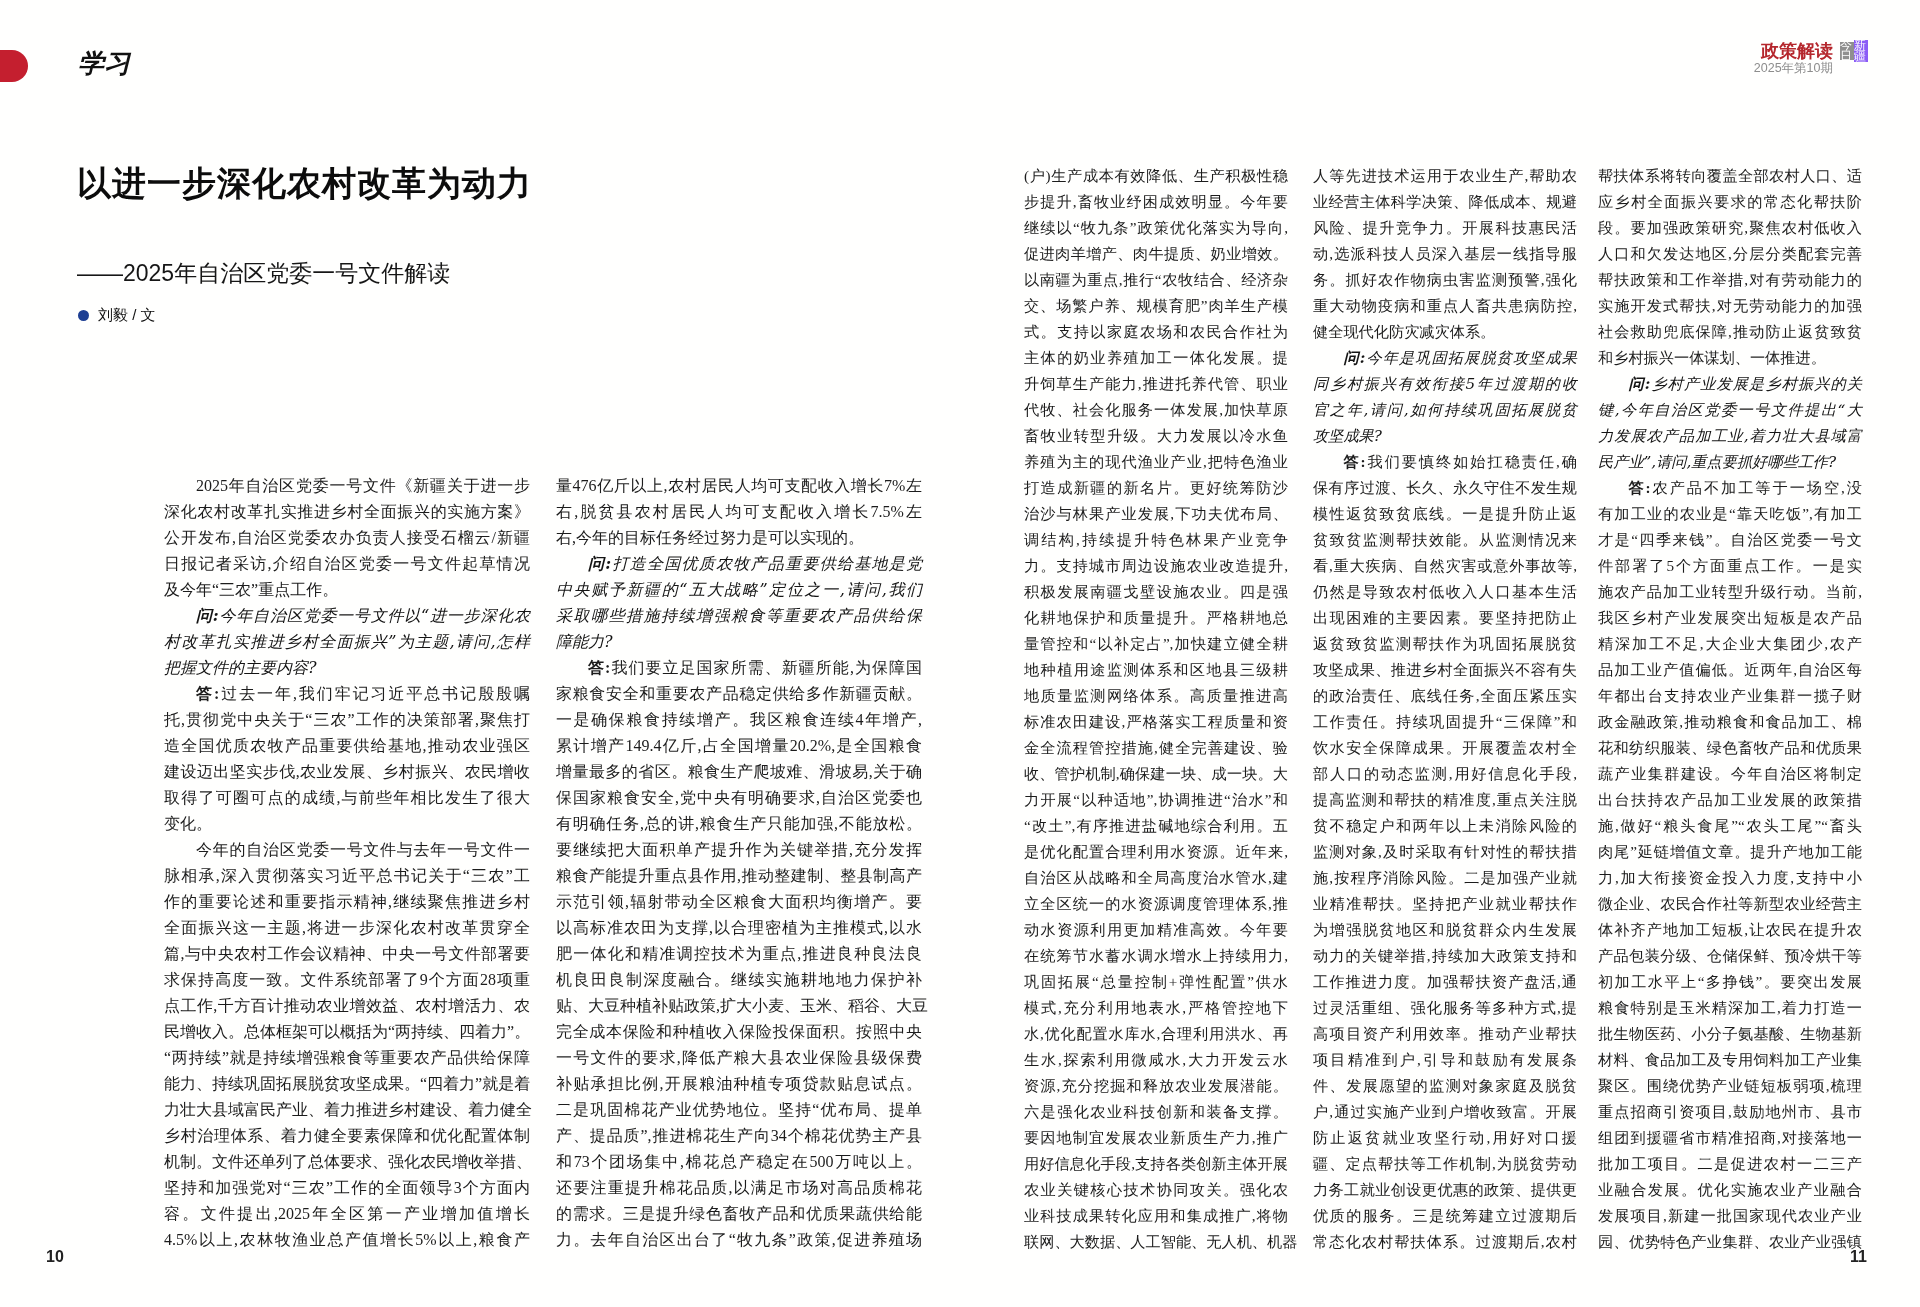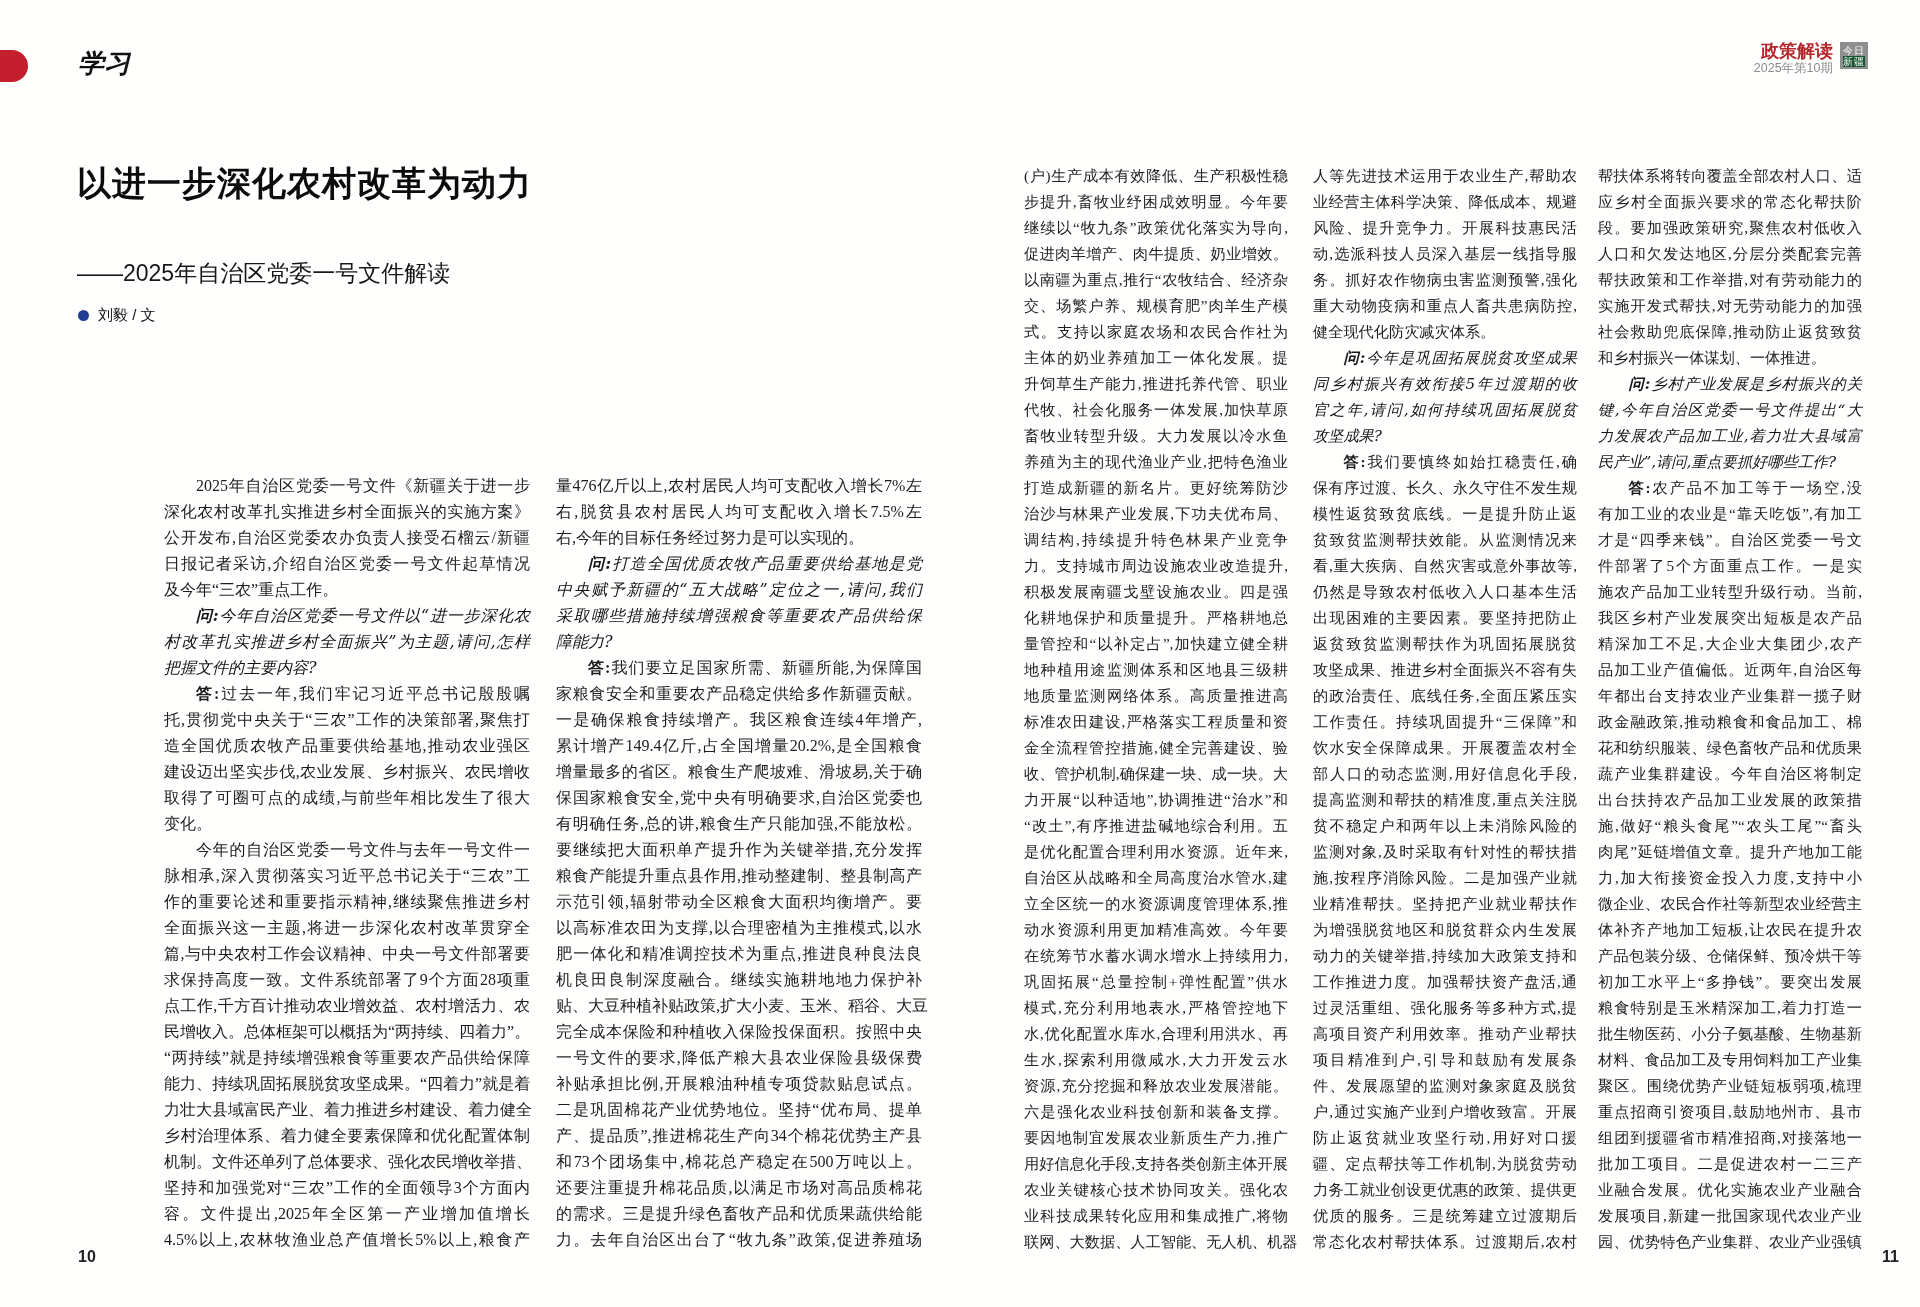--- a/index.html
+++ b/index.html
@@ -6,24 +6,24 @@
   .page{position:relative;width:1920px;height:1307px;background:#fffffe;margin:0 auto;
         font-family:"Liberation Serif",serif;color:#1c1c1c;overflow:hidden;}
   
   .red-tab{position:absolute;left:0;top:50px;width:28px;height:32px;border-radius:0 16px 16px 0;}
   .section-label{position:absolute;left:78px;top:46px;font-size:26px;font-weight:600;
         font-style:italic;font-family:"DejaVu Serif",serif;color:#111;}
   .hdr-right{position:absolute;top:42px;right:52px;display:flex;align-items:flex-start;gap:7px;}
   .hdr-right-text{display:flex;flex-direction:column;align-items:flex-end;}
   .hdr-cat{font-family:"Liberation Sans",sans-serif;font-size:18px;font-weight:700;line-height:19px;}
   .hdr-issue{font-family:"Liberation Sans",sans-serif;font-size:12.5px;color:#8d8d8d;line-height:15px;}
-  .hdr-logo{width:28px;height:27px;background:#8f8f8f;color:#fff;display:flex;flex-direction:column;
+  .hdr-logo{width:28px;height:18px;background:#8f8f8f;color:#fff;display:flex;flex-direction:row;
         align-items:center;justify-content:center;font-family:"Liberation Sans",sans-serif;
-        font-size:10px;line-height:11px;letter-spacing:1px;}
-  .hdr-logo .l2{background:#14532d;}
+        font-size:12px;line-height:11px;letter-spacing:1px;}
+  .hdr-logo .l2{background:#8b5cf6;}
   
   .title{position:absolute;left:77px;top:160px;font-family:"Liberation Sans",sans-serif;
         font-weight:700;font-size:34px;line-height:47px;letter-spacing:1px;color:#0c0c0c;}
   .subtitle{position:absolute;left:77px;top:258px;font-family:"Liberation Sans",sans-serif;
         font-weight:500;font-size:23px;color:#161616;}
   .byline{position:absolute;left:78px;top:306px;display:flex;align-items:center;gap:9px;
         font-family:"Liberation Sans",sans-serif;font-size:15px;color:#111;}
   .byline .dot{width:11px;height:11px;border-radius:50%;}
   
   .col{position:absolute;}
@@ -35,21 +35,21 @@
   .line.end{text-align-last:left;}
   .line.q{font-style:italic;font-family:"DejaVu Serif",serif;color:#141414;}
   .line strong{font-weight:700;}
   #col-1{left:164px;top:473px;}
   #col-2{left:556px;top:473px;}
   #col-3{left:1024px;top:163px;}
   #col-4{left:1313px;top:163px;}
   #col-5{left:1598px;top:163px;}
   
   .pgnum{position:absolute;top:1248px;font-family:"Liberation Sans",sans-serif;
-        font-weight:700;font-size:16px;color:#222;margin-left:32px;}
+        font-weight:700;font-size:16px;color:#222;}
   .pgnum.left{left:46px;}
   .pgnum.right{left:1850px;}
 </style>
 </head>
 <body>
 
 <div class="page">
 
   <div class="red-tab" style="background: rgb(196, 31, 47);"></div>
   <div class="section-label">学习</div>

